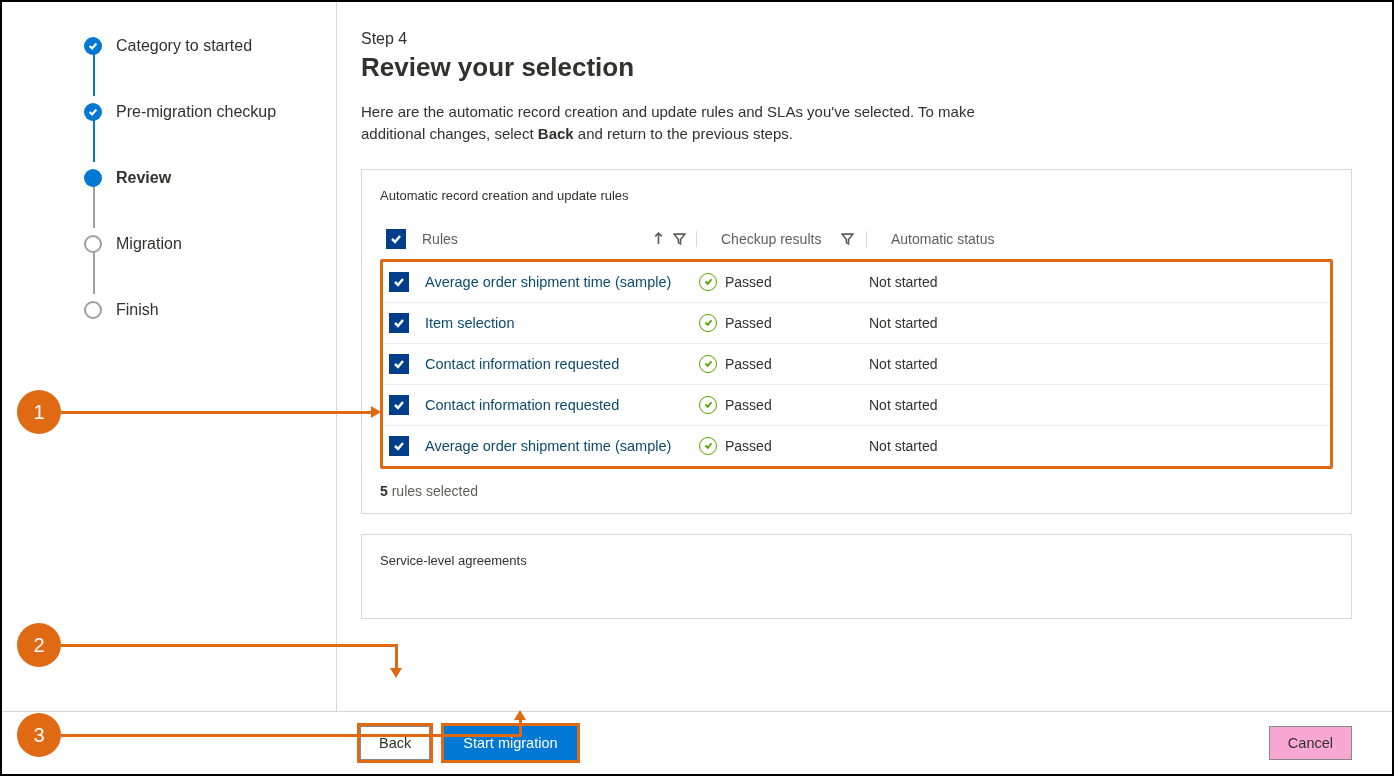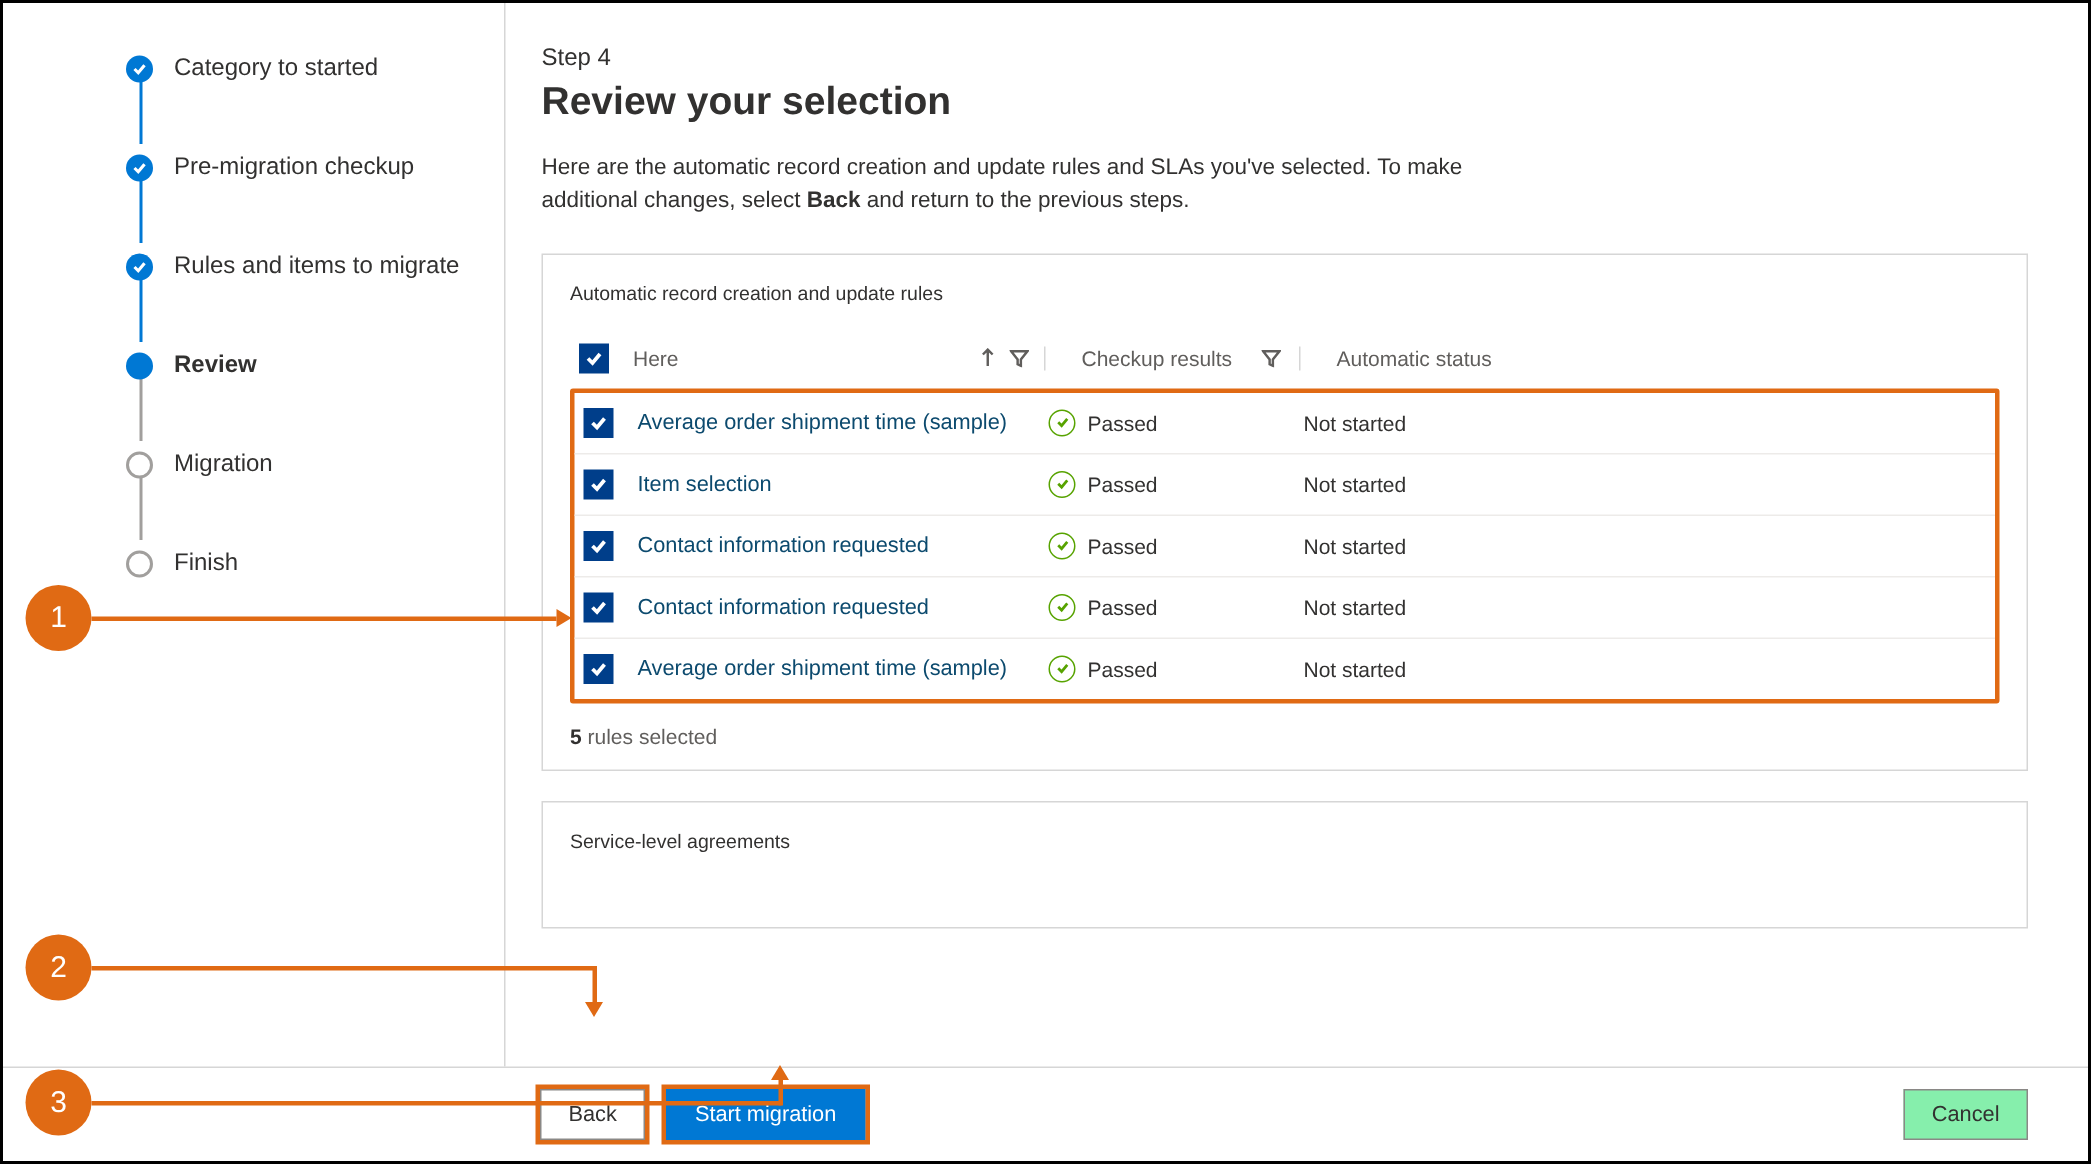--- a/index.html
+++ b/index.html
@@ -137,21 +137,21 @@
     font-family:inherit;
   }
   .btn-back {
     background:#fff;border:1px solid #8a8886;color:#323130;
   }
   .btn-primary {
     background:#0078d4;border:1px solid #0078d4;color:#fff;
     margin-left:14px;
   }
   .btn-cancel {
-    background:#86efac;border:1px solid #8a8886;color:#323130;
+    background:#f9a8d4;border:1px solid #8a8886;color:#323130;
     margin-left:auto;
   }
   .hl-back { outline:3px solid #e06a14; outline-offset:0;}
   .hl-primary { outline:3px solid #e06a14; outline-offset:0;}
 
   
   .callout-circle {
     position:absolute;
     width:44px;height:44px;border-radius:50%;
     background:#e06a14;color:#fff;
@@ -199,29 +199,20 @@
           <span class="step-label">Category to started</span>
           <div class="step-line"></div>
         </div>
         <div class="step-item">
           <div class="step-bullet done">
             <svg viewBox="0 0 12 12">
               <polyline points="2,6 5,9 10,3"></polyline>
             </svg>
           </div>
           <span class="step-label">Pre-migration checkup</span>
-          <div class="step-line"></div>
-        </div>
-        <div class="step-item">
-          <div class="step-bullet done">
-            <svg viewBox="0 0 12 12">
-              <polyline points="2,6 5,9 10,3"></polyline>
-            </svg>
-          </div>
-          <span class="step-label">Rules and items to migrate</span>
           <div class="step-line"></div>
         </div>
         <div class="step-item">
           <div class="step-bullet current"></div>
           <span class="step-label current">Review</span>
           <div class="step-line grey"></div>
         </div>
         <div class="step-item">
           <div class="step-bullet todo"></div>
           <span class="step-label">Migration</span>
@@ -246,21 +237,21 @@
       <div class="tbl">
         <div class="tbl-head">
           <div class="col">
             <div class="chk">
               <svg viewBox="0 0 12 12">
                   <polyline points="2,6 5,9 10,3"></polyline>
                 </svg>
             </div>
           </div>
           <div class="col name">
-            <span>Here</span>
+            <span>Rules</span>
             <span style="display:flex;gap:8px;align-items:center;">
               <svg class="hicon" viewBox="0 0 12 12">
                   <path d="M6 11V1M3 4l3-3 3 3"></path>
                 </svg>
               <svg class="hicon" viewBox="0 0 12 12">
                   <path d="M1 2h10L7 7v4l-2-1V7z"></path>
                 </svg>
             </span>
           </div>
           <div class="col checkup col-sep">

